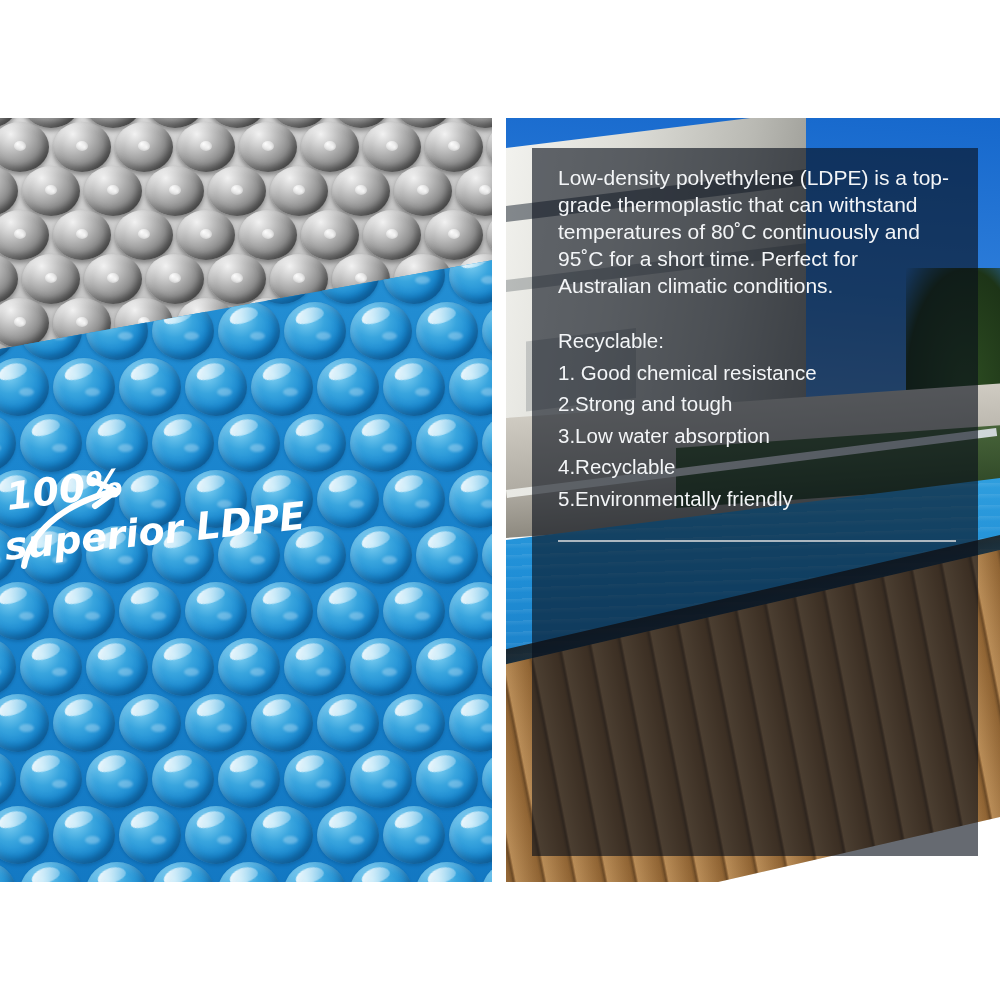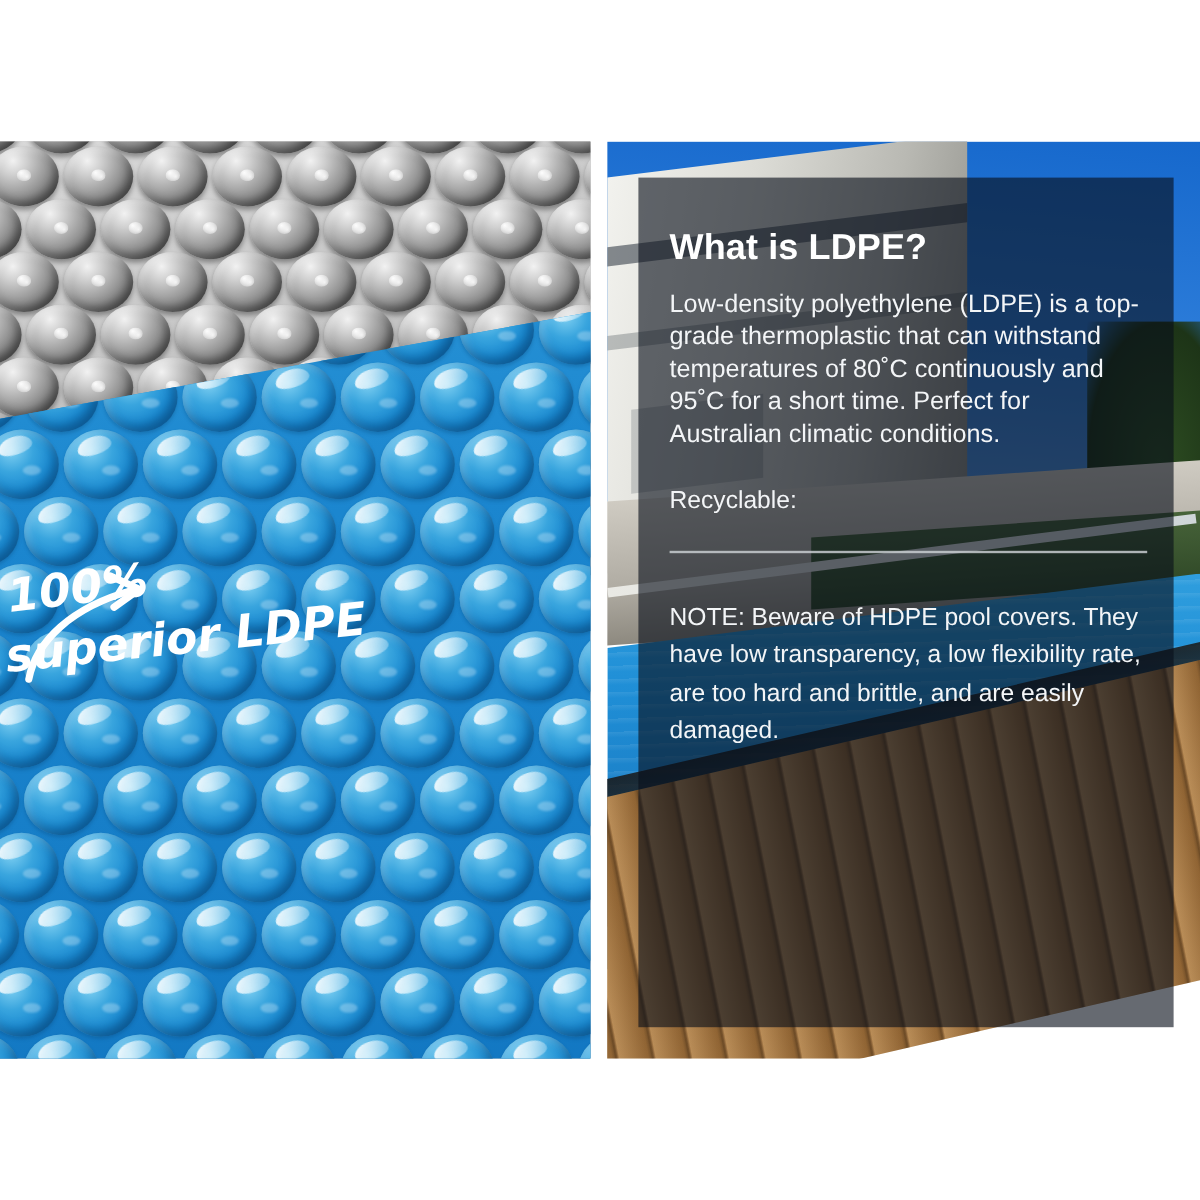--- a/index.html
+++ b/index.html
@@ -698,20 +698,25 @@
       <div class="pool-shimmer"></div>
     </div>
     <div class="deck-shadow"></div>
     <div class="deck"></div>
     <div class="deck2"></div>
   </div>
 
   <div id="info-card"></div>
 
   <div id="card-inner">
-    <h1 class="card-heading">What is LDPE?</h1>
     <p class="card-para">Low-density polyethylene (LDPE) is a top-grade thermoplastic that can withstand temperatures of 80˚C continuously and 95˚C for a short time. Perfect for Australian climatic conditions.</p>
     <p class="props-label">Recyclable:</p>
+    <ul class="props-list">
+      <li>1. Good chemical resistance</li>
+      <li>2.Strong and tough</li>
+      <li>3.Low water absorption</li>
+      <li>4.Recyclable</li>
+      <li>5.Environmentally friendly</li>
+    </ul>
     <div class="divider"></div>
-    <p class="note-para">NOTE: Beware of HDPE pool covers. They have low transparency, a low flexibility rate, are too hard and brittle, and are easily damaged.</p>
   </div>
 
 </div>
 
 </body></html>

